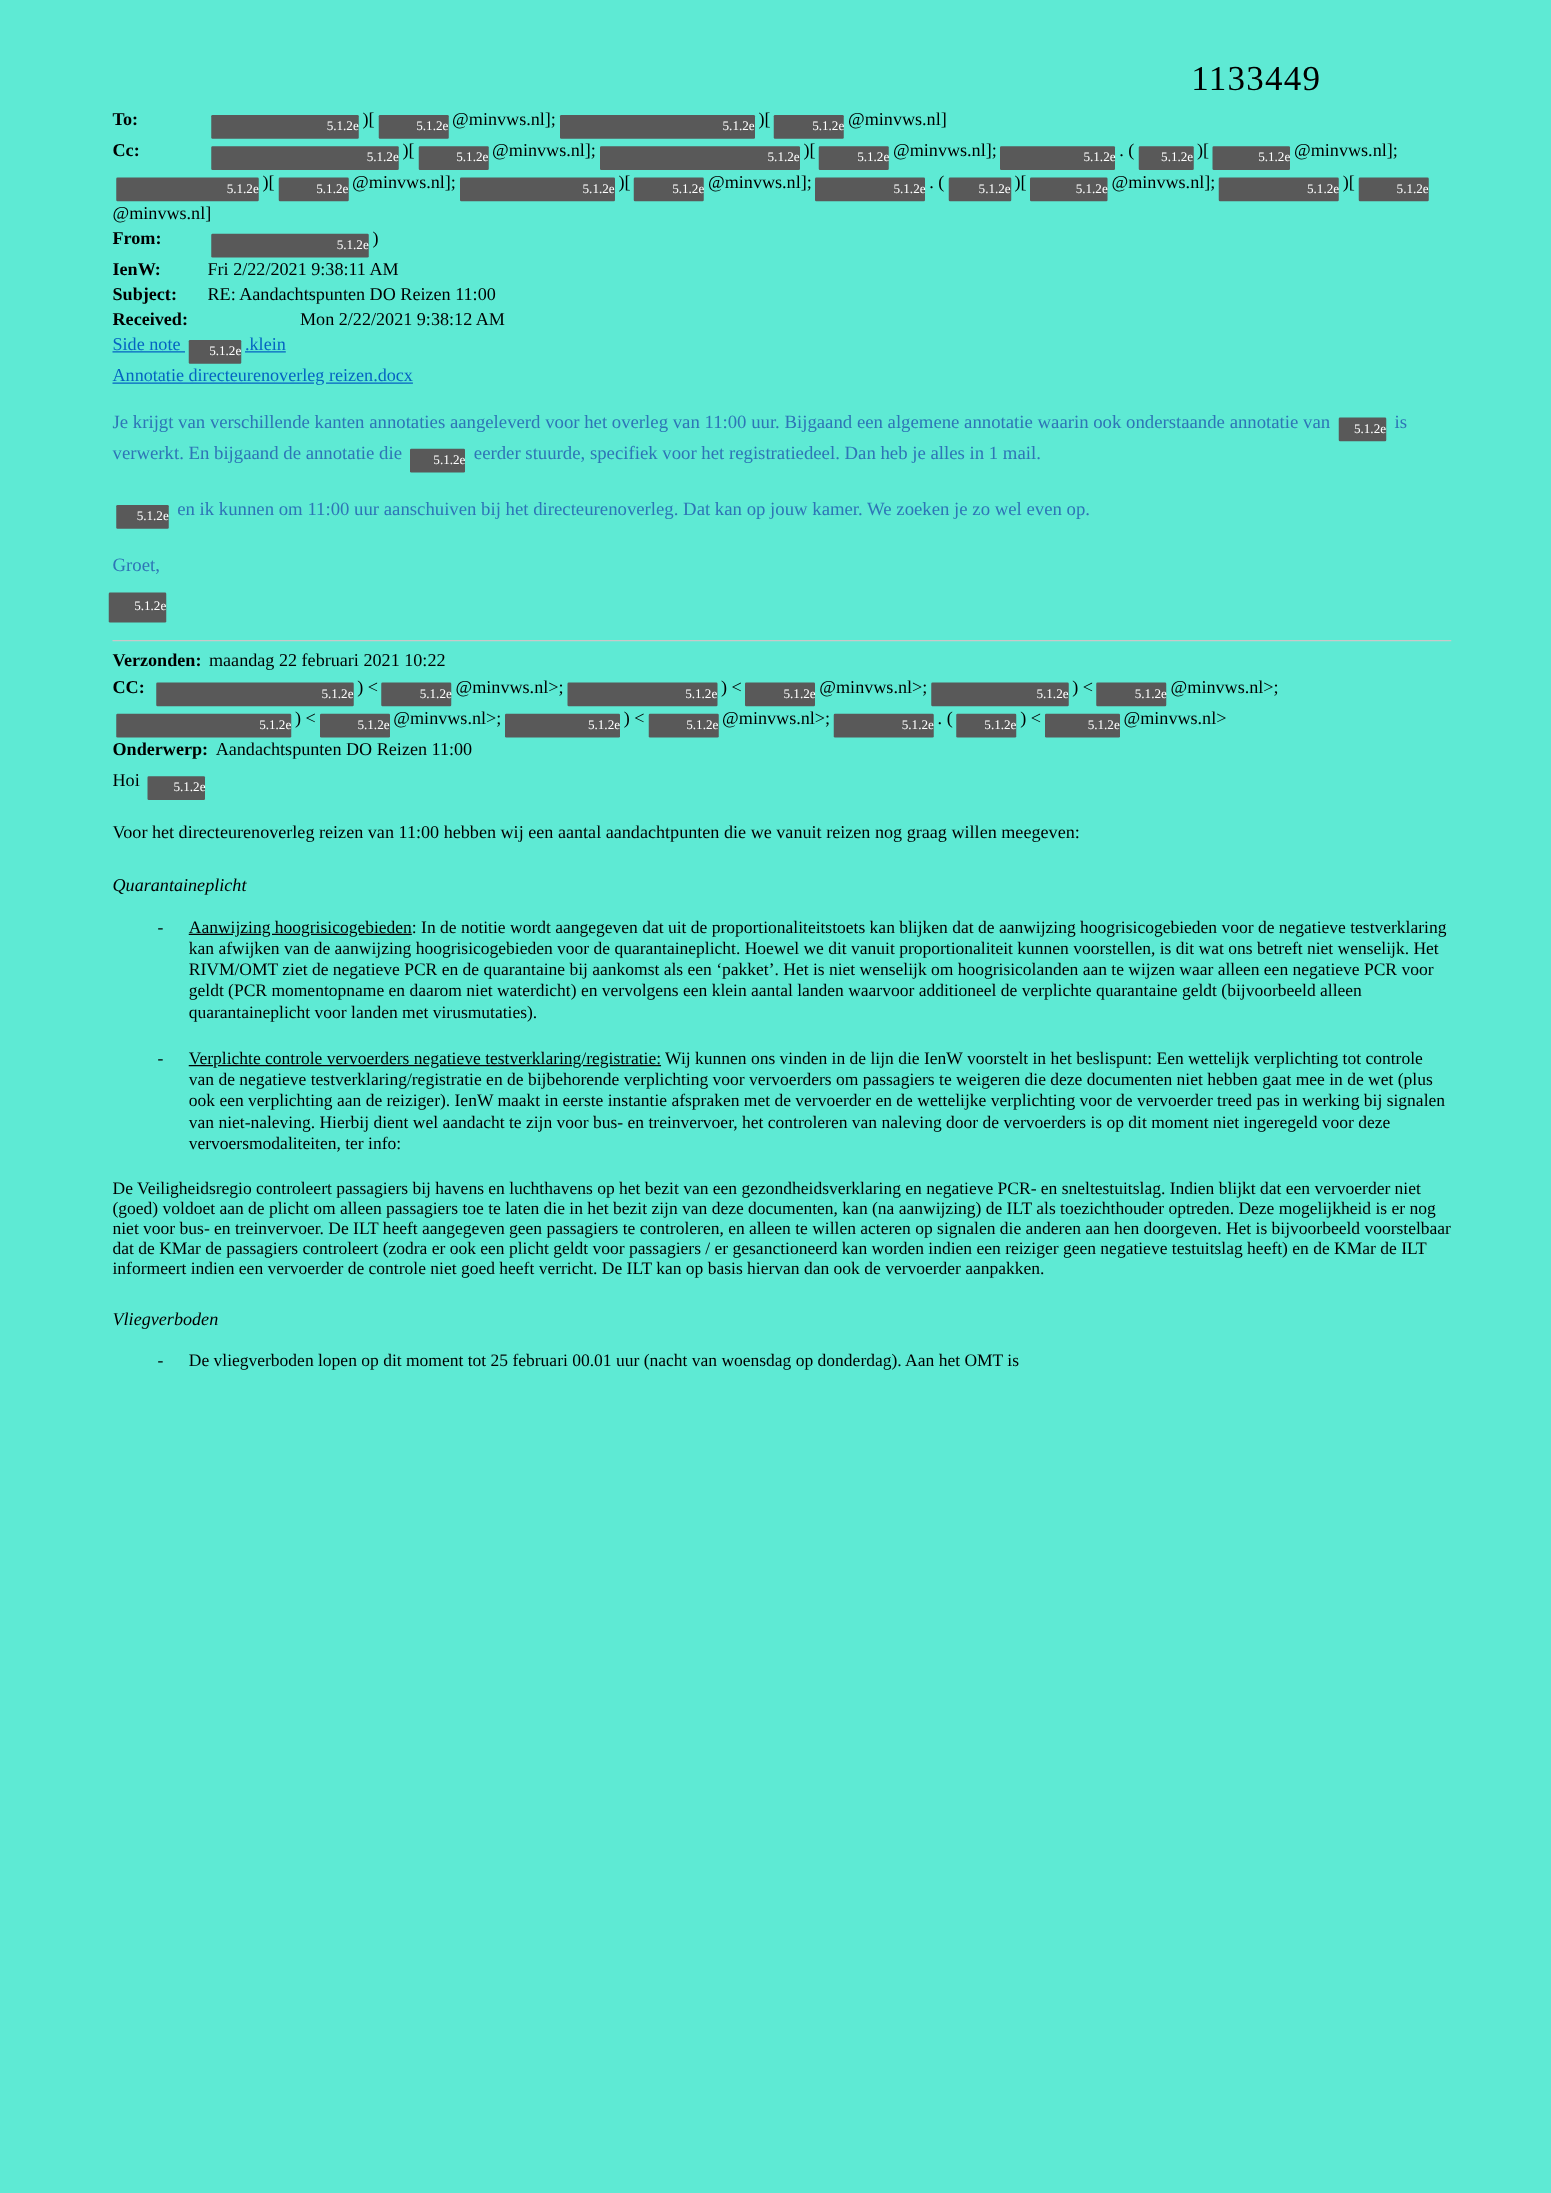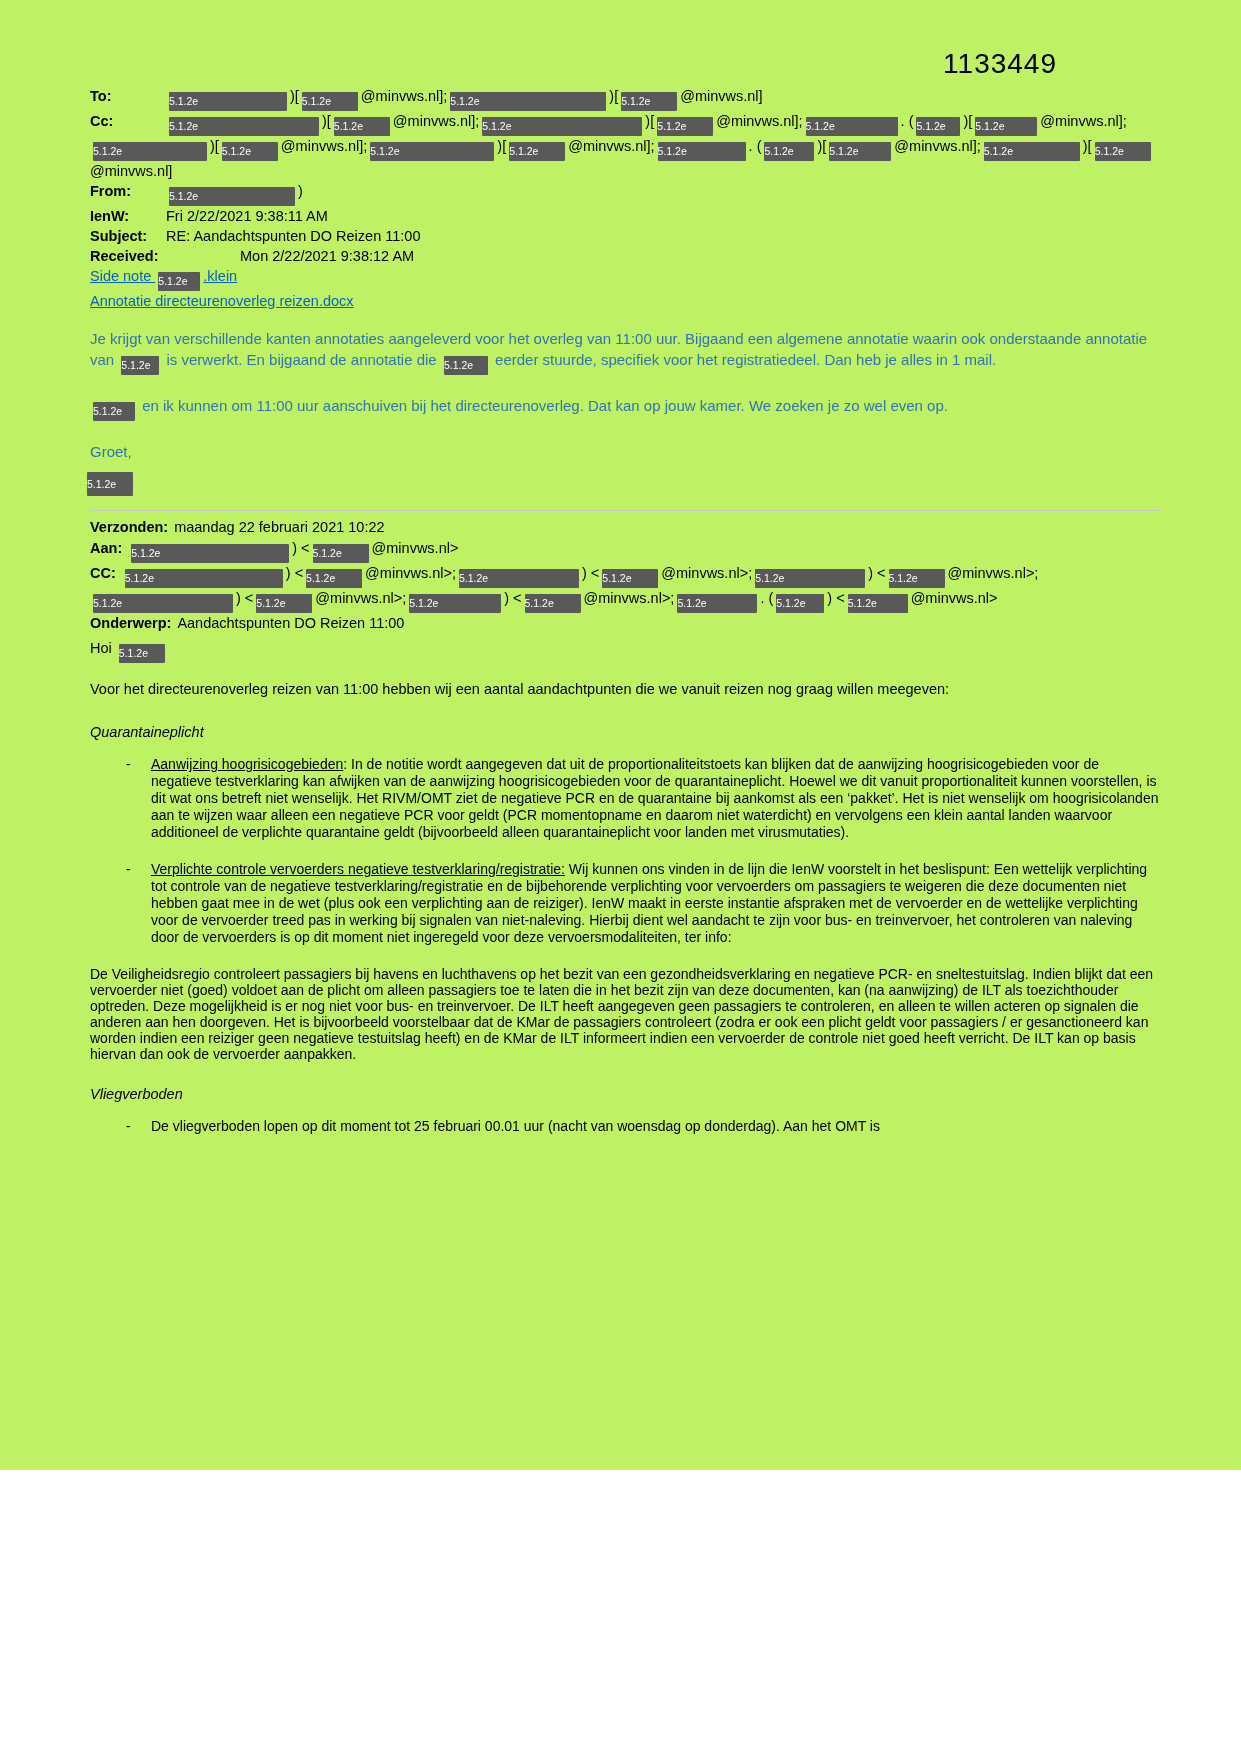--- a/index.html
+++ b/index.html
@@ -1,22 +1,22 @@
 <!DOCTYPE html>
 <html style="--redact-bg: #595959; --redact-fg: #ffffff; --link-color: #0563c1; --reply-color: #2e75b6; --divider-color: #c9c9c9;"><head>
 <meta charset="utf-8">
 <style>
   * { box-sizing: border-box; }
   html, body { margin:0; padding:0; background:#ffffff; }
   .page {
     position: relative;
     width: 1241px;
-    height: 1470px;
-    background: #bef264;
-    font-family: Liberation Sans, sans-serif;
+    height: 1754px;
+    background: #5eead4;
+    font-family: Liberation Serif, serif;
     color: #111;
     overflow: hidden;
   }
   .doc-number {
     position: absolute;
     top: 48px;
     right: 184px;
     font-size: 28px;
     letter-spacing: 1px;
     color: #000;
@@ -34,21 +34,21 @@
   .hlabel.wide { width: 150px; }
 
   .redact {
     display: inline-block;
     background: var(--redact-bg, #595959);
     color: var(--redact-fg, #ffffff);
     font-size: 10.5px;
     height: 19px;
     line-height: 19px;
     min-width: 36px;
-    text-align: left;
+    text-align: right;
     vertical-align: -4px;
     margin: 0 3px;
     border-radius: 1px;
   }
 
   .attach { font-size: 14.5px; line-height: 21px; }
   .linktext { color: var(--link-color, #0563c1); text-decoration: underline; cursor: pointer; }
 
   
   .email1-body { color: var(--reply-color, #2e75b6); font-size: 15px; line-height: 21px; margin-top: 16px; }
@@ -99,21 +99,20 @@
         <p><span class="redact" style="width: 42px;">5.1.2e</span><span> en ik kunnen om 11:00 uur aanschuiven bij het directeurenoverleg. Dat kan op jouw kamer. We zoeken je zo wel even op.</span></p>
         <p class="closing">Groet,</p>
         <p class="sig"><span class="redact" style="width: 46px; height: 24px; line-height: 24px;">5.1.2e</span></p>
       </div>
     </section>
 
     <div class="divider"></div>
 
     <section>
       <div class="hdr2-row"><span class="hlabel2">Verzonden:</span><span>maandag 22 februari 2021 10:22</span></div>
-      <div class="hdr2-row"><span class="hlabel2">Aan:</span><span><span class="redact" style="width: 158px;">5.1.2e</span><span>) &lt;</span><span class="redact" style="width: 56px;">5.1.2e</span><span>@minvws.nl&gt;</span></span></div>
       <div class="hdr2-row"><span class="hlabel2">CC:</span><span><span class="redact" style="width: 158px;">5.1.2e</span><span>) &lt;</span><span class="redact" style="width: 56px;">5.1.2e</span><span>@minvws.nl&gt;;</span><span class="redact" style="width: 120px;">5.1.2e</span><span>) &lt;</span><span class="redact" style="width: 56px;">5.1.2e</span><span>@minvws.nl&gt;;</span><span class="redact" style="width: 110px;">5.1.2e</span><span>) &lt;</span><span class="redact" style="width: 56px;">5.1.2e</span><span>@minvws.nl&gt;;</span><span class="redact" style="width: 140px;">5.1.2e</span><span>) &lt;</span><span class="redact" style="width: 56px;">5.1.2e</span><span>@minvws.nl&gt;;</span><span class="redact" style="width: 92px;">5.1.2e</span><span>) &lt;</span><span class="redact" style="width: 56px;">5.1.2e</span><span>@minvws.nl&gt;;</span><span class="redact" style="width: 80px;">5.1.2e</span><span>. (</span><span class="redact" style="width: 48px;">5.1.2e</span><span>) &lt;</span><span class="redact" style="width: 60px;">5.1.2e</span><span>@minvws.nl&gt;</span></span></div>
       <div class="hdr2-row"><span class="hlabel2">Onderwerp:</span><span>Aandachtspunten DO Reizen 11:00</span></div>
 
       <div class="email2-body">
         <p class="greet2"><span>Hoi </span><span class="redact" style="width: 46px;">5.1.2e</span></p>
         <p class="intro">Voor het directeurenoverleg reizen van 11:00 hebben wij een aantal aandachtpunten die we vanuit reizen nog graag willen meegeven:</p>
 
         <p class="section-title">Quarantaineplicht</p>
 
         <div class="bullet">

